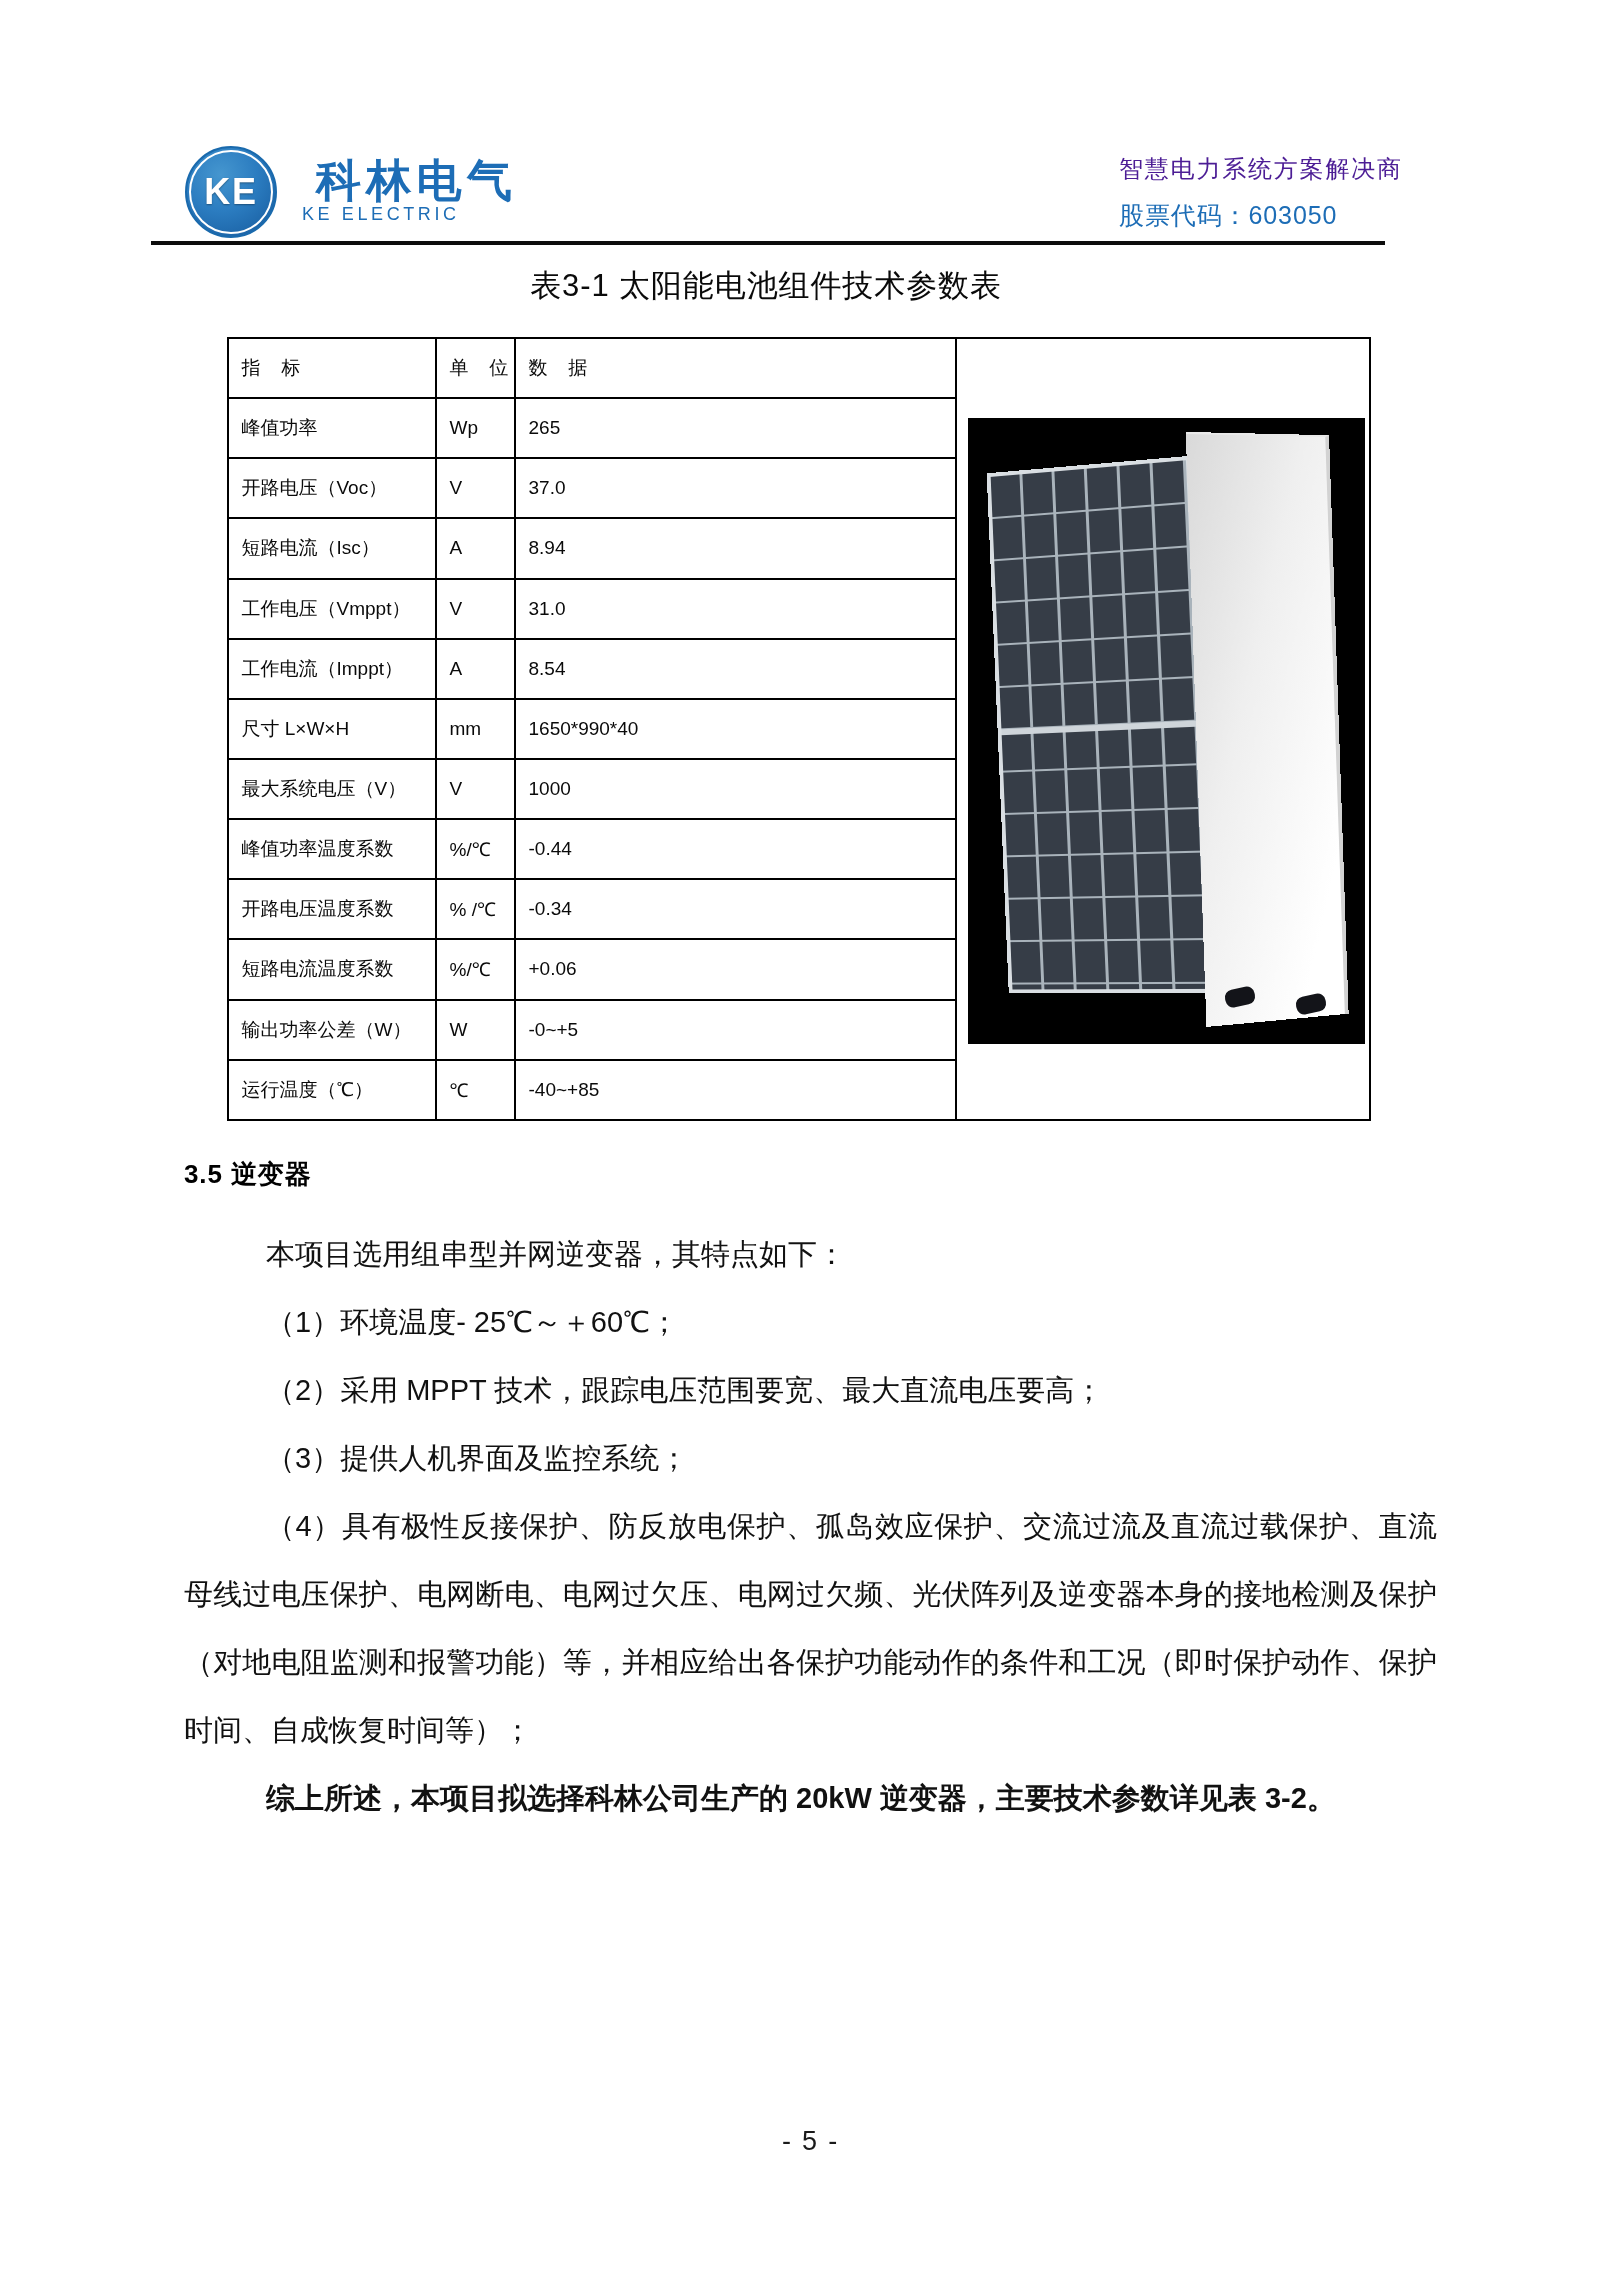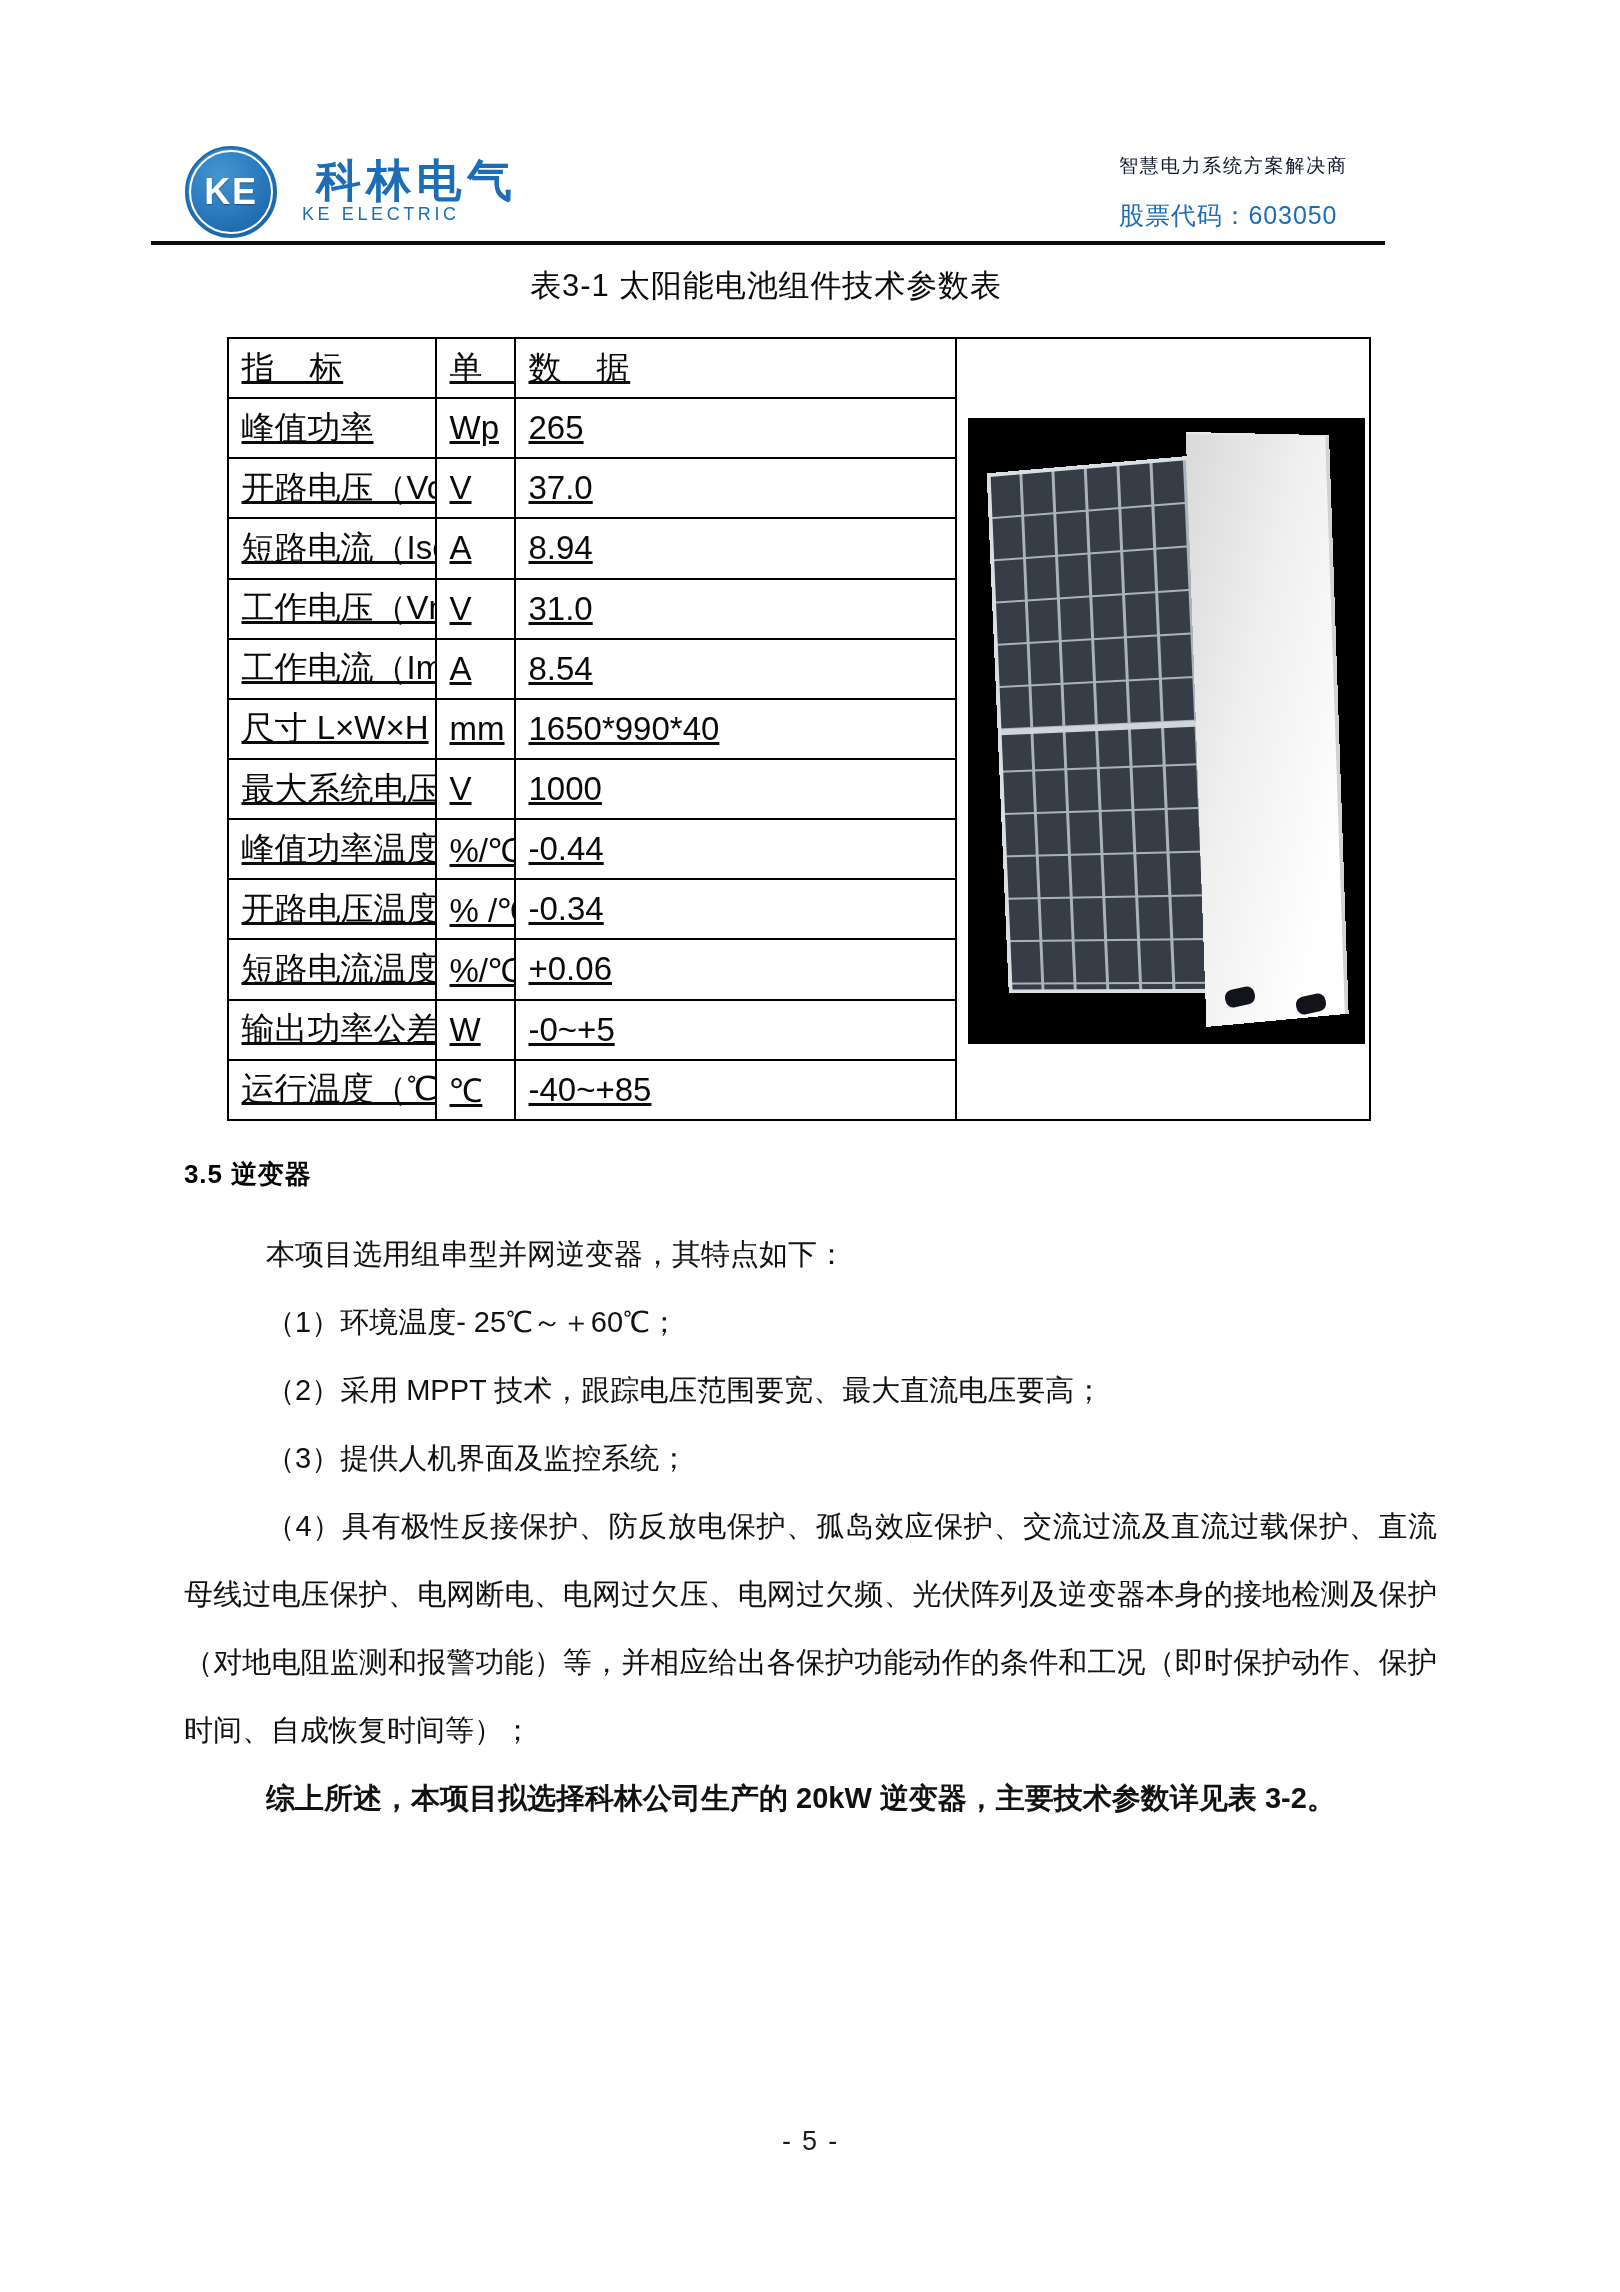--- a/index.html
+++ b/index.html
@@ -19,39 +19,39 @@
   }
   .logo::after {
     content:""; position:absolute; inset:1.8px; border:2.7px solid #ffffff; border-radius:50%;
   }
   .logo span {
     color:#fff; font-weight:bold; font-size:36px; letter-spacing:1.8px;
     text-shadow:0 0.9px 1.8px rgba(0,0,0,.35); z-index:1;
   }
   .brand-cn { position:absolute; left:299px; top:151px; font-size:45px; font-weight:bold; color:#1d6db6; letter-spacing:5.3px; white-space:nowrap;margin-left:17px; }
   .brand-en { position:absolute; left:302px; top:204px; font-size:18px; color:#1d6db6; letter-spacing:3.6px; white-space:nowrap; }
-  .tagline   { position:absolute; left:1119px; top:153px; font-size:19px; color:#0f172a; letter-spacing:1.8px; white-space:nowrap; }
+  .tagline   { position:absolute; left:1119px; top:153px; font-size:24px; color:#4c1d95; letter-spacing:1.8px; white-space:nowrap; }
   .stock     { position:absolute; left:1119px; top:199px; font-size:25px; color:#1d6db6; letter-spacing:0.9px; white-space:nowrap; }
   .header-rule { position:absolute; left:151px; top:241px; width:1234px; height:3.6px; background:#0d0d0d; }
 
   
   .table-title {
     position:absolute; top:265px; left:0; right:89px; text-align:center;
     font-size:31px; color:#0a0a0a; letter-spacing:0.9px; white-space:nowrap;
   }
 
   
   .spec-table {
     position:absolute; left:227px; top:337px; width:1142px; height:784px;
     border-collapse:collapse; table-layout:fixed;
   }
   .spec-table th, .spec-table td {
-    border:2.7px solid #000; font-size:33px; font-weight:normal;
+    border:2.7px solid #000; font-size:19px; font-weight:normal;
     text-align:left; vertical-align:middle; padding:0 3.6px 0 12.5px;
-    white-space:nowrap; overflow:hidden; color:#0a0a0a;text-decoration:underline;
+    white-space:nowrap; overflow:hidden; color:#0a0a0a;
   }
   .spec-table th { letter-spacing:0.9px; }
 
   
   .img-cell { position:relative; padding:0 !important; }
   .panel-photo {
     position:absolute; left:10.7px; top:79px; width:397px; height:626px;
     background:#000; overflow:hidden;
   }
   .panel-front {

